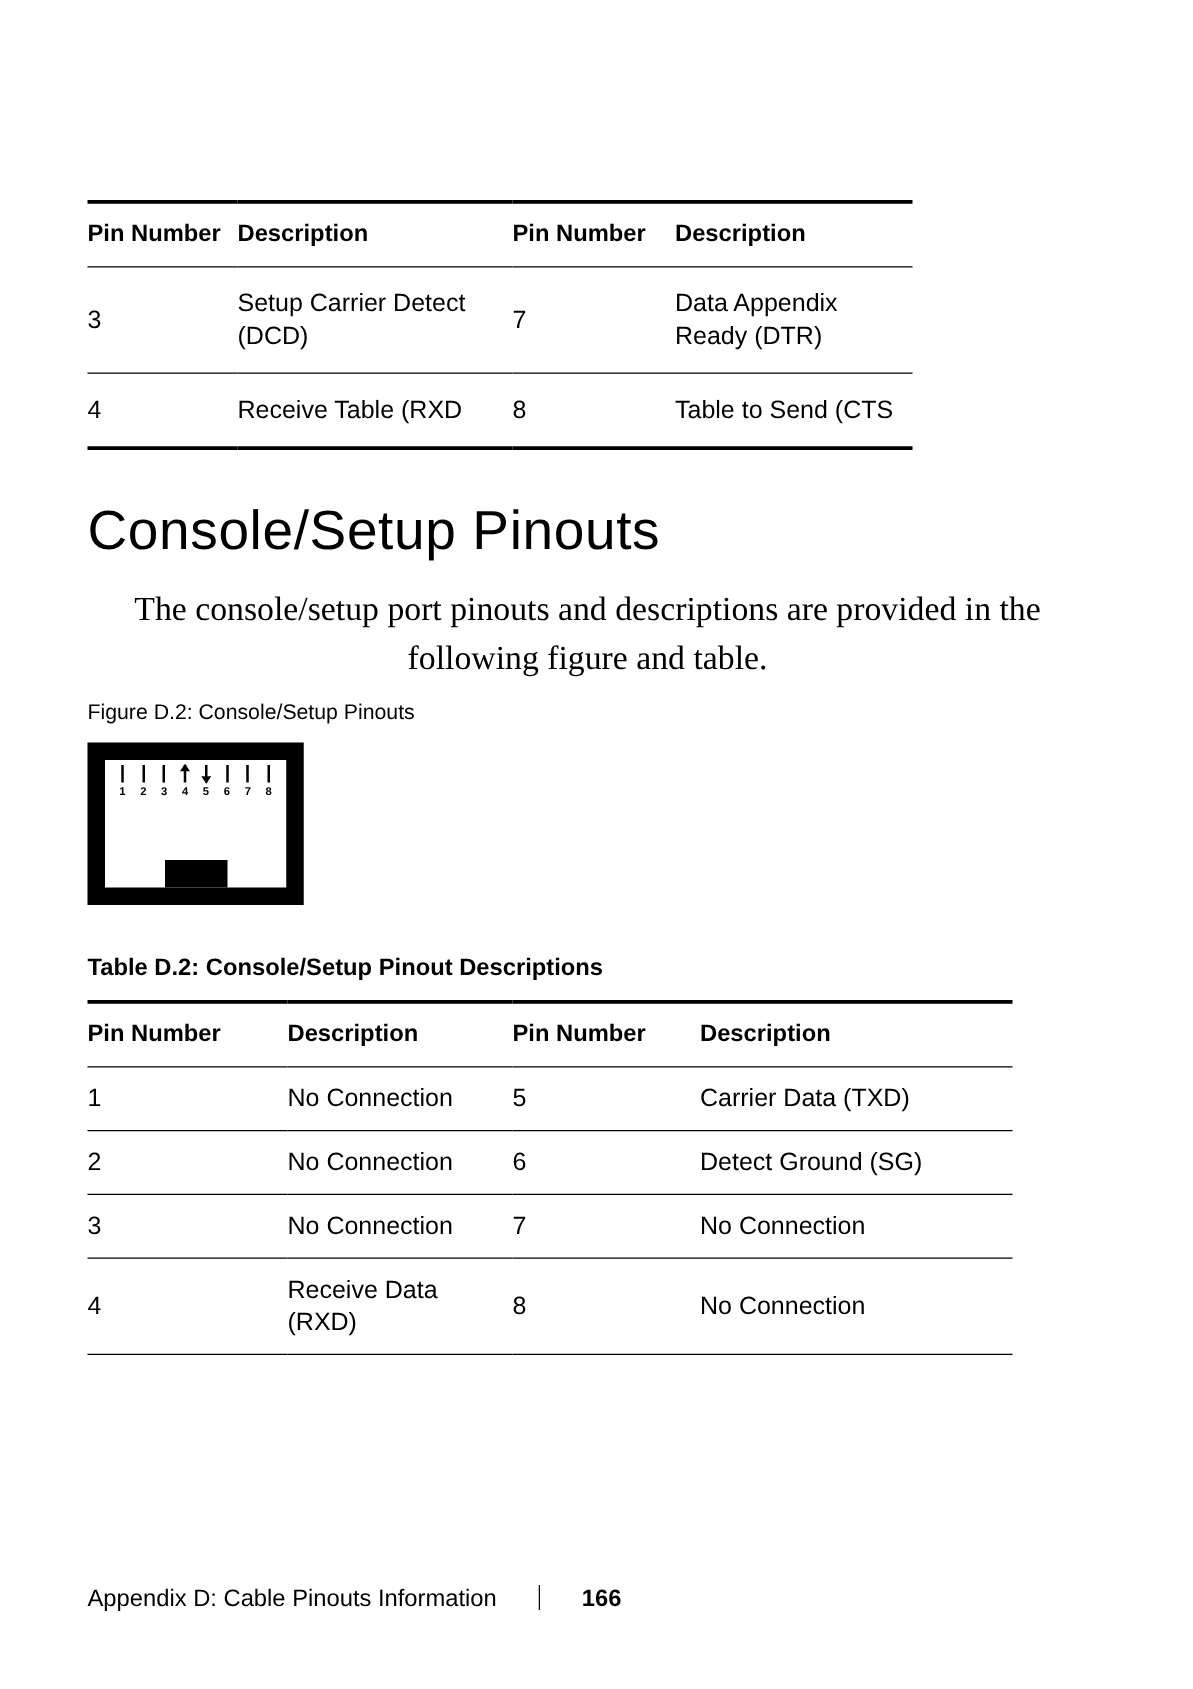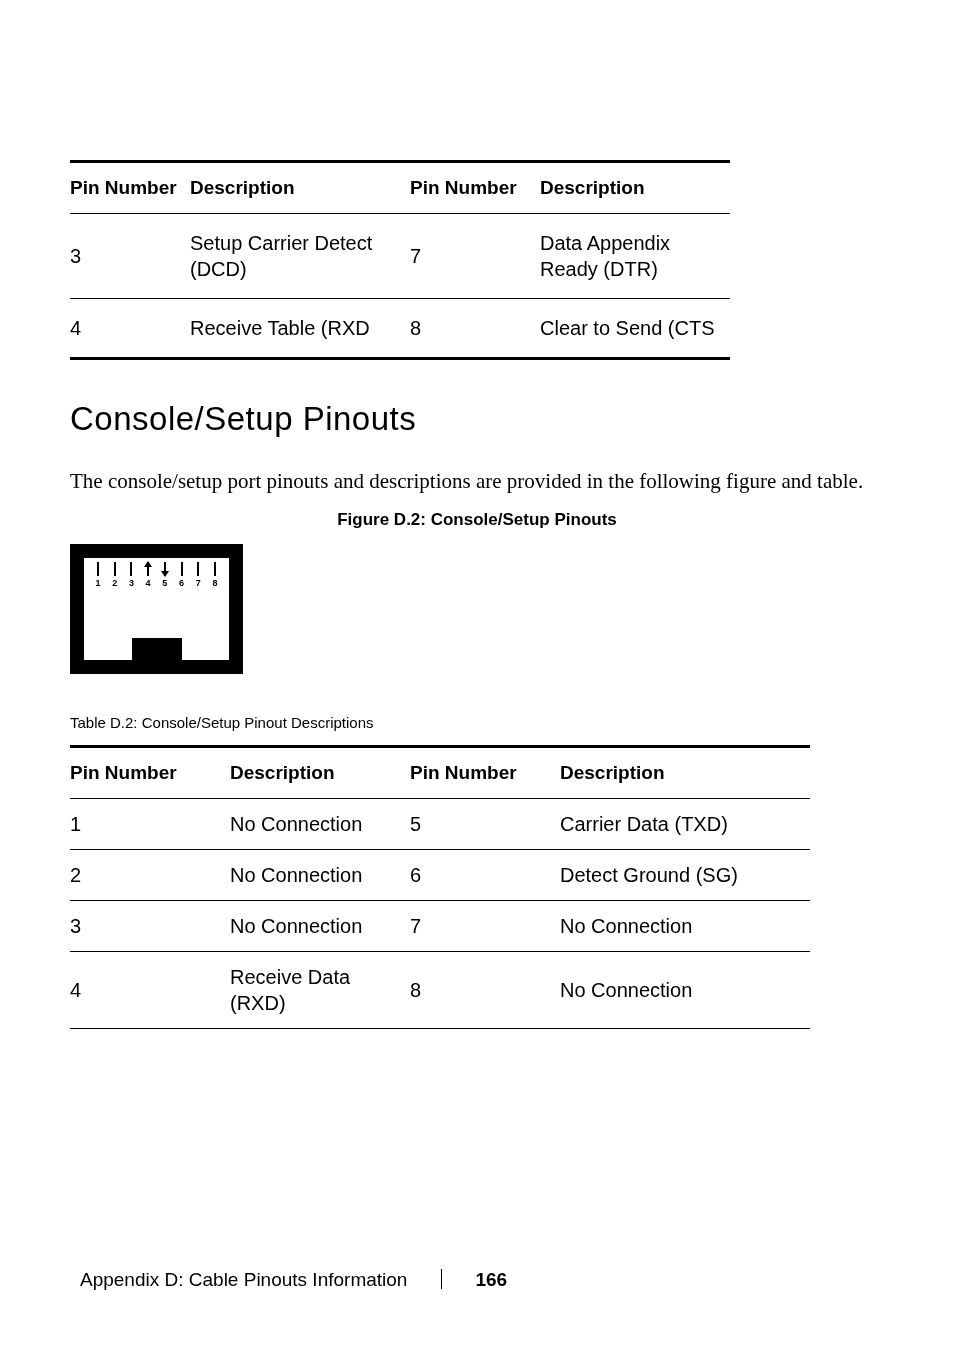--- a/index.html
+++ b/index.html
@@ -33,37 +33,37 @@
     padding: 16px 10px 16px 0;
     vertical-align: middle;
     line-height: 1.3;
   }
   .table1 .col-a { width: 120px; }
   .table1 .col-b { width: 220px; }
   .table1 .col-c { width: 130px; }
 
   
   .heading {
-    font-size: 33px;
+    font-size: 44px;
     font-weight: normal;
-    margin-bottom: 28px;
+    margin-bottom: 18px;
     letter-spacing: 0.5px;
   }
   .intro {
     font-family: Georgia, 'Times New Roman', serif;
-    font-size: 21px;
+    font-size: 27px;
     line-height: 1.45;
     max-width: 800px;
     margin-bottom: 14px;
+    text-align: center;
   }
   .fig-caption {
     font-size: 17px;
-    font-weight: bold;
+    font-weight: normal;
     margin-bottom: 14px;
-    text-align: center;
   }
 
   
   .connector {
     width: 173px;
     height: 130px;
     background: #000;
     position: relative;
     margin-bottom: 40px;
   }
@@ -114,22 +114,22 @@
     content: '';
     position: absolute;
     bottom: -1px; left: 50%; transform: translateX(-50%);
     border-left: 4px solid transparent;
     border-right: 4px solid transparent;
     border-top: 6px solid #000;
   }
   .pin.arrow-down .mark { position: relative; }
 
   .table-caption {
-    font-size: 15px;
-    font-weight: normal;
+    font-size: 19px;
+    font-weight: bold;
     margin-bottom: 14px;
   }
 
   
   .table2 {
     width: 740px;
     border-collapse: collapse;
   }
   .table2 thead tr { border-top: 3px solid #000; border-bottom: 1.5px solid #000; }
   .table2 th {
@@ -146,21 +146,21 @@
     vertical-align: middle;
   }
   .table2 .col-a { width: 160px; }
   .table2 .col-b { width: 180px; }
   .table2 .col-c { width: 150px; }
 
   
   .footer {
     position: absolute;
     bottom: 60px;
-    left: 80px;
+    left: 70px;
     font-size: 19px;
   }
   .footer .sep {
     display: inline-block;
     width: 1.5px;
     height: 20px;
     background: #000;
     vertical-align: middle;
     margin: 0 28px;
     position: relative;
@@ -184,21 +184,21 @@
     <tr>
       <td>3</td>
       <td>Setup Carrier Detect (DCD)</td>
       <td>7</td>
       <td>Data Appendix Ready (DTR)</td>
     </tr>
     <tr>
       <td>4</td>
       <td>Receive Table (RXD</td>
       <td>8</td>
-      <td>Clear to Send (CTS</td>
+      <td>Table to Send (CTS</td>
     </tr>
   </tbody>
 </table>
 
 <h1 class="heading">Console/Setup Pinouts</h1>
 <p class="intro">The console/setup port pinouts and descriptions are provided in the following figure and table.</p>
 <p class="fig-caption">Figure D.2: Console/Setup Pinouts</p>
 
 <div class="connector">
   <div class="connector-inner">

